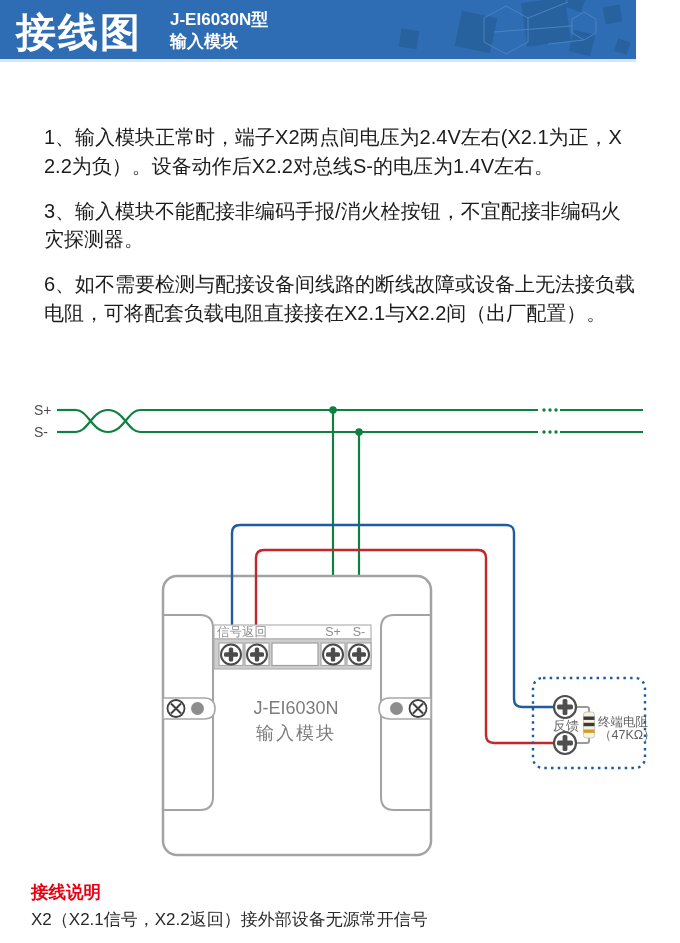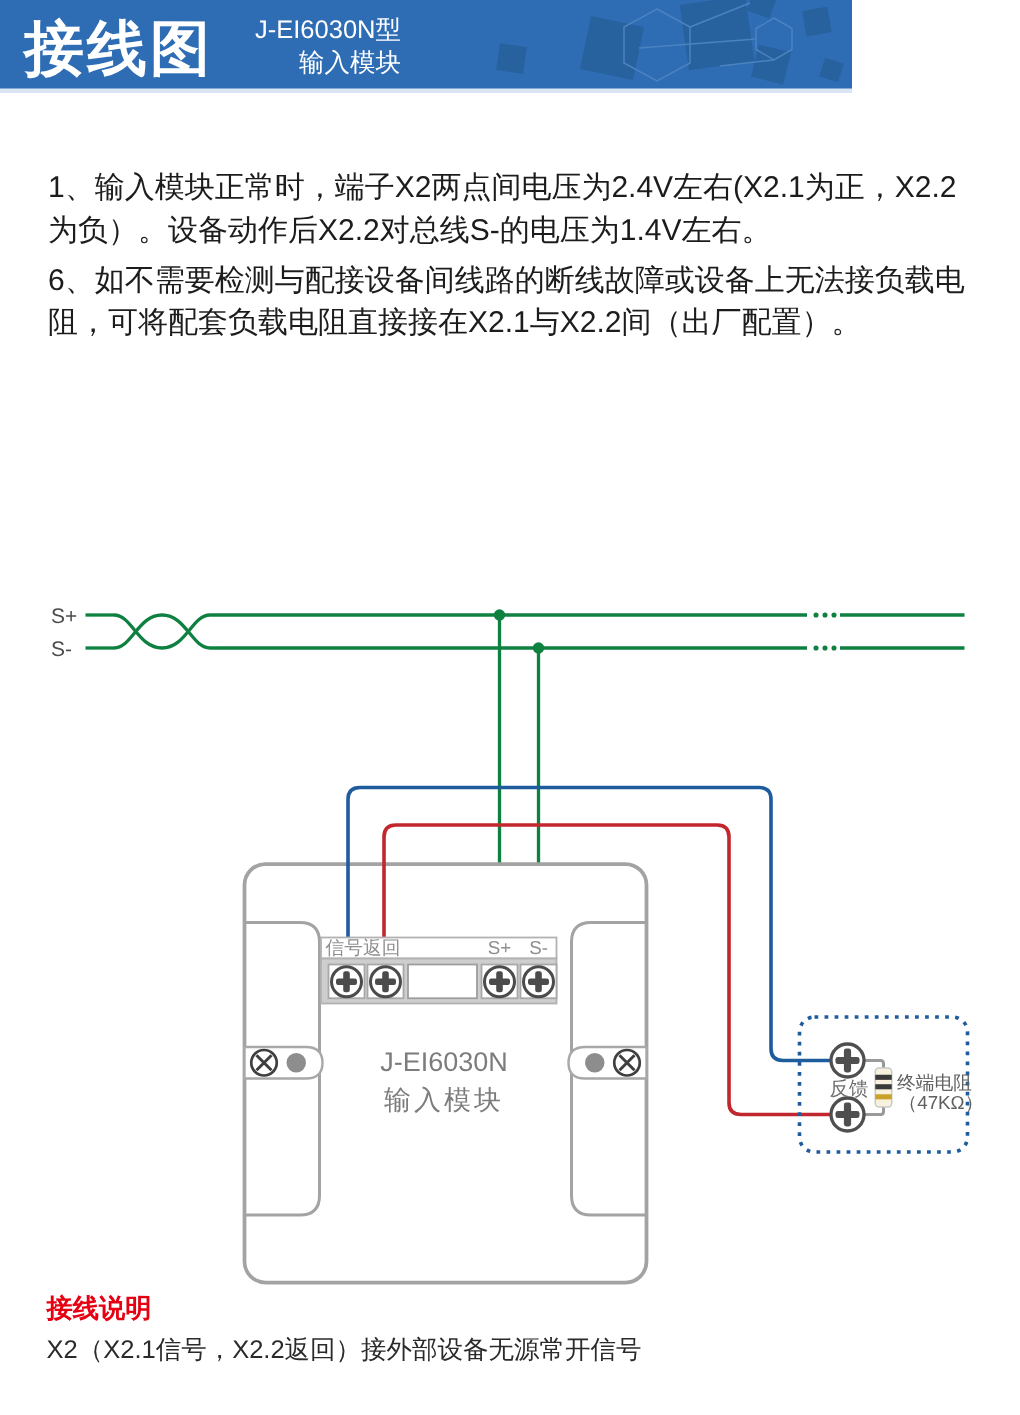--- a/index.html
+++ b/index.html
@@ -1,42 +1,42 @@
 <!DOCTYPE html>
 <html><head>
 <meta charset="utf-8">
 <style>
   * { margin:0; padding:0; box-sizing:border-box; }
   body { background:#ffffff; font-family:"Liberation Sans","DejaVu Sans",sans-serif; }
   .page { position:relative; width:680px; height:943px; background:#ffffff; overflow:hidden; }
 
   
-  .header { position:absolute; top:0; left:0; width:568px; height:62px;
+  .header { position:absolute; top:0; left:0; width:636px; height:62px;
             background:#2e6cb4; border-bottom:3px solid #d9e5f3; }
   .header-deco { position:absolute; right:0; top:0; height:62px; }
   .header-title { position:absolute; left:16px; top:5px; color:#ffffff;
                   font-size:40px; font-weight:bold; letter-spacing:2px; }
   .header-sub { position:absolute; left:170px; top:9px; color:#ffffff;
-                font-size:17px; line-height:22px; font-weight:400;text-align:right; }
+                font-size:17px; line-height:22px; font-weight:700; }
 
   
   .note { position:absolute; top:79px; left:38px; color:#ee0000; font-size:16px; font-weight:bold; }
   .note .gap { display:inline-block; width:16px; }
 
   
   .instructions { position:absolute; top:107px; left:28px; width:624px;
                   font-size:20px; line-height:28.8px; color:#1c1c1c; }
-  .instructions p { margin:4px; word-break:break-all; }
+  .instructions p { margin:16px; word-break:break-all; }
 
   
   .diagram { position:absolute; top:398px; left:0; }
 
   
   .footer { position:absolute; top:858px; left:31px; font-size:17px; line-height:28px; color:#2a2a2a; }
-  .footer-title { color:#e60012; font-weight:bold; font-size:17.5px; }
+  .footer-title { color:#e60012; font-weight:bold; font-size:17.5px;margin-top:20px; }
 </style>
 </head>
 <body>
 
 <div class="page">
 
   <div class="header">
     <svg class="header-deco" width="320" height="62" viewBox="0 0 320 62">
       <g fill="#27619e">
         <rect x="142" y="14" width="36" height="36" transform="rotate(12 160 32)"></rect>
@@ -56,20 +56,21 @@
     <div class="header-title">接线图</div>
     <div class="header-sub">
       <div>J-EI6030N型</div>
       <div>输入模块</div>
     </div>
   </div>
 
 
   <div class="instructions">
     <p>1、输入模块正常时，端子X2两点间电压为2.4V左右(X2.1为正，X2.2为负）。设备动作后X2.2对总线S-的电压为1.4V左右。</p>
+    <p>3、输入模块不能配接非编码手报/消火栓按钮，不宜配接非编码火灾探测器。</p>
     <p>6、如不需要检测与配接设备间线路的断线故障或设备上无法接负载电阻，可将配套负载电阻直接接在X2.1与X2.2间（出厂配置）。</p>
   </div>
 
   <svg class="diagram" width="680" height="462" viewBox="0 0 680 462">
 
     <text x="34" y="17" font-size="14" fill="#4c4c4c">S+</text>
     <text x="34" y="39" font-size="14" fill="#4c4c4c">S-</text>
 
     <g fill="none" stroke-width="2.2" stroke="#0e8040">
       <path d="M57,12 H76"></path>

